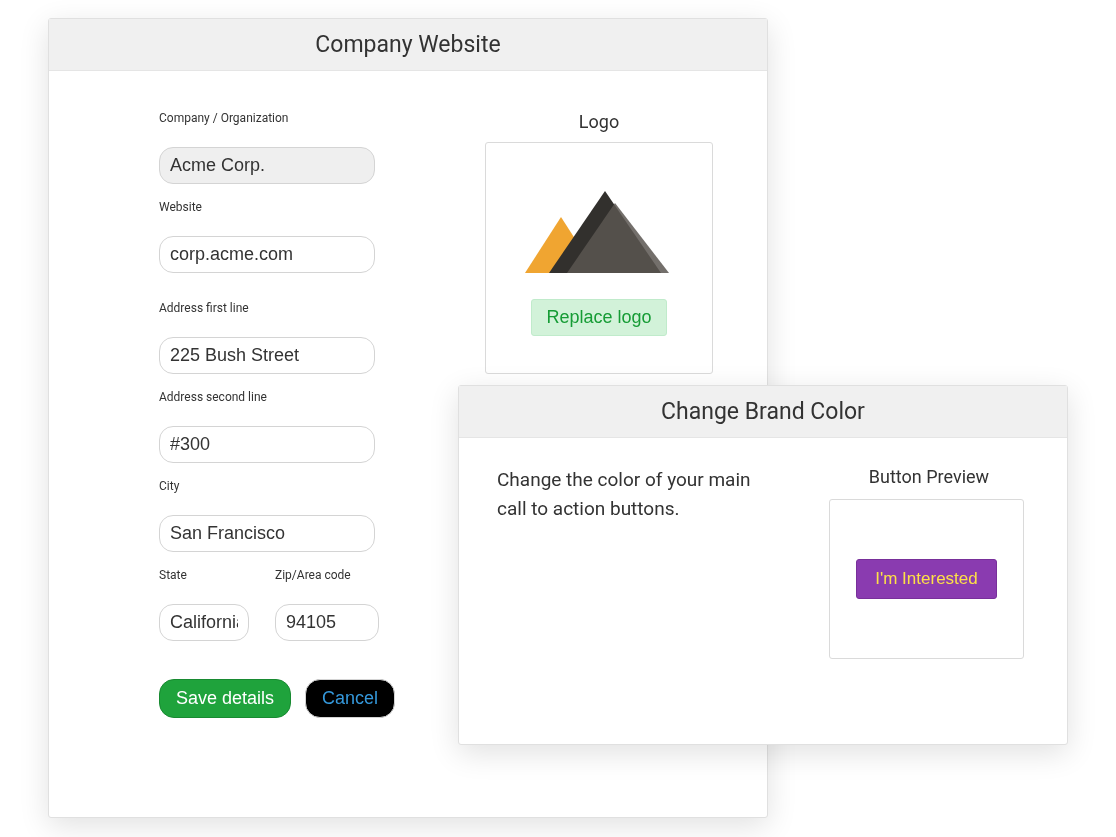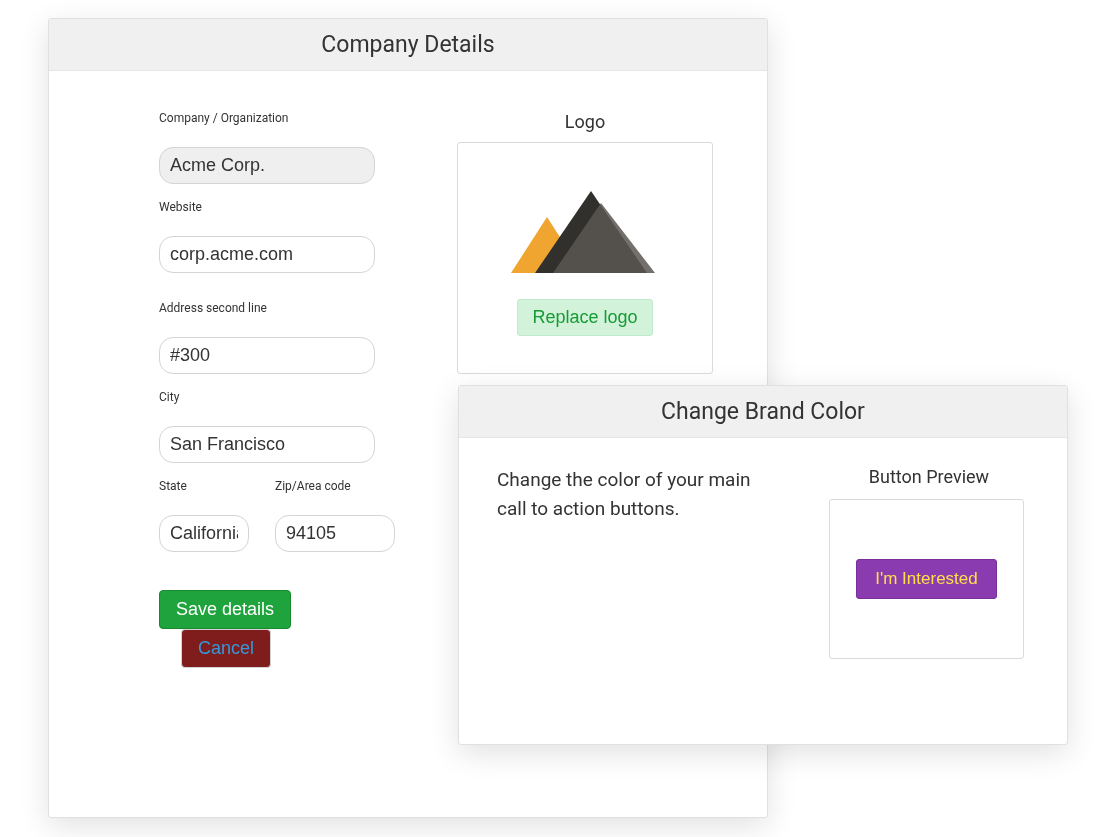--- a/index.html
+++ b/index.html
@@ -62,43 +62,43 @@
     background: #efefef;
   }
   .row-split { display: flex; gap: 26px; }
   .row-split .text-input { width: 110px; }
   .row-split .field-group { margin-bottom:16px; }
   .country-input { width: 254px; }
   .btn {
     display: inline-block;
     padding: 8px 16px;
     font-size: 18px;
-    border-radius: 4px;
+    border-radius: 15px;
     border: 1px solid transparent;
     cursor: pointer;
   }
   .btn-save {
     background: #1fa33c;
     color: #fff;
     border-color: #188a31;
   }
   .btn-cancel {
-    background: #7f1d1d;
+    background: #000000;
     color: #3498db;
     border: 1px solid #d4d4d4;
-    margin-left: 22px;
+    margin-left: 10px;
     padding-left: 16px;
   }
   .btn-row { margin-top: 22px; }
 
   
   .logo-col { flex: 0 0 220px; text-align:center; }
   .logo-title { font-size:18px; color:#333; margin-bottom:10px; }
   .logo-box {
-    width: 256px;
+    width: 228px;
     height: 232px;
     border: 1px solid #dadada;
     border-radius: 3px;
     display: flex;
     flex-direction: column;
     align-items: center;
     justify-content: center;
     gap: 18px;
     padding:14px;
   }
@@ -181,56 +181,60 @@
     padding: 9px 18px;
     font-size:17px;
     border-radius:3px;
     cursor:pointer;
   }
 </style>
 </head>
 <body>
 
 <div class="panel" id="company-panel">
-  <div class="panel-header">Company Details</div>
+  <div class="panel-header">Company Website</div>
   <div id="company-body">
     <div class="form-col">
 
       <div class="field-group">
         <label class="field-label">Company / Organization</label>
         <input class="text-input readonly" readonly="" value="Acme Corp." style="">
       </div>
 
 
       <div class="field-group">
         <label class="field-label">Website</label>
         <input class="text-input" value="corp.acme.com" style="">
       </div>
 
       <div style="height:12px"></div>
 
+      <div class="field-group">
+        <label class="field-label">Address first line</label>
+        <input class="text-input" value="225 Bush Street" style="">
+      </div>
 
       <div class="field-group">
         <label class="field-label">Address second line</label>
         <input class="text-input" value="#300" style="">
       </div>
 
       <div class="field-group">
         <label class="field-label">City</label>
         <input class="text-input" value="San Francisco" style="">
       </div>
 
       <div class="row-split">
         <div class="field-group">
           <label class="field-label">State</label>
           <input class="text-input" style="width: 90px;" value="California">
         </div>
         <div class="field-group">
           <label class="field-label">Zip/Area code</label>
-          <input class="text-input" style="width: 120px;" value="94105">
+          <input class="text-input" style="width: 104px;" value="94105">
         </div>
       </div>
 
 
       <div class="btn-row">
         <button class="btn btn-save">Save details</button>
         <button class="btn btn-cancel">Cancel</button>
       </div>
 
     </div>

